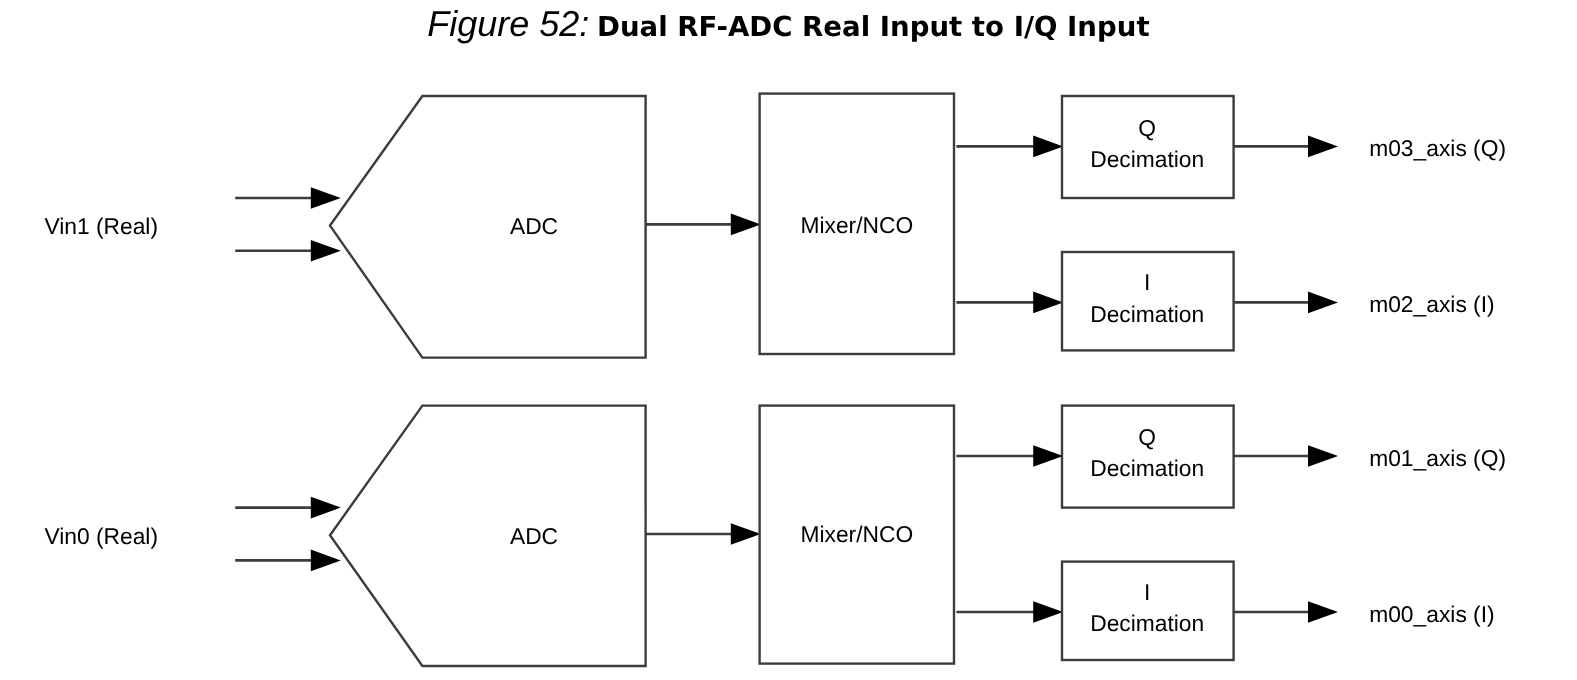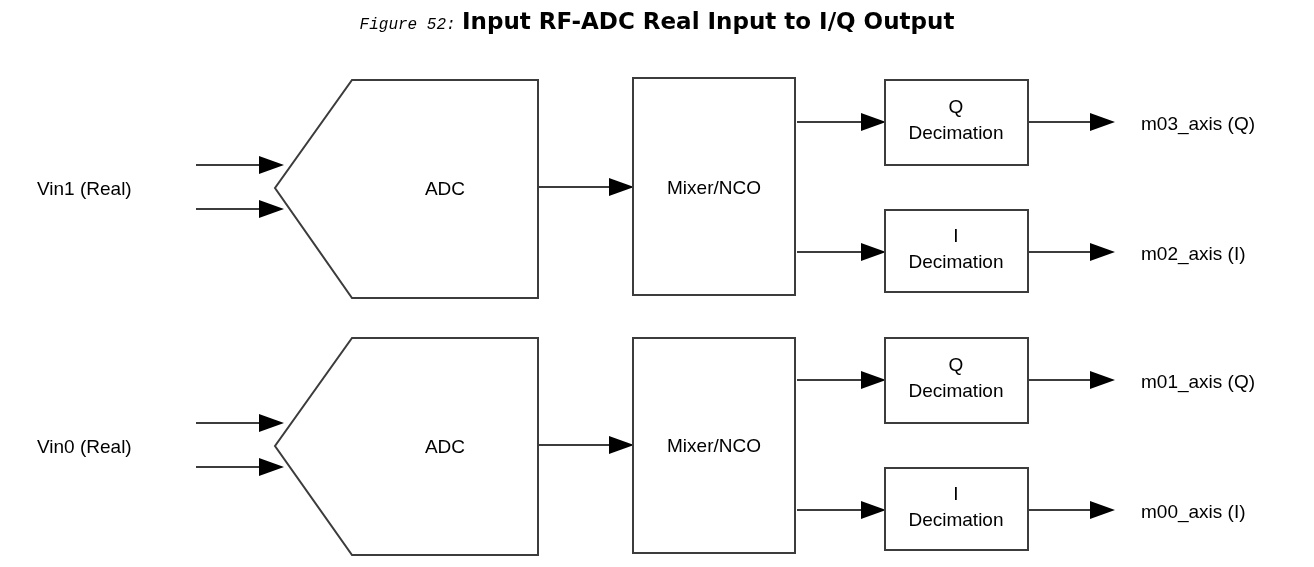--- a/index.html
+++ b/index.html
@@ -23,24 +23,24 @@
     position: absolute;
     left: 0;
     top: 6px;
     width: 1314px;
     text-align: center;
     font-size: 23px;
     line-height: 30px;
     white-space: nowrap;
   }
   .figure-title .title-number {
-    font-family: Liberation Mono, monospace;
+    font-family: Liberation Sans, sans-serif;
     font-style: italic;
     font-weight: normal;
-    font-size: 16px;
+    font-size: 30px;
   }
   .figure-title .title-text {
     font-family: "DejaVu Sans", sans-serif;
     font-weight: bold;
     font-size: 23px;
   }
   svg.diagram {
     position: absolute;
     left: 0;
     top: 0;
@@ -69,21 +69,21 @@
     stroke: none;
   }
 </style>
 </head>
 <body>
 
 <div id="figure-root">
 
   <div class="figure-title">
     <span class="title-number">Figure 52:</span>
-    <span class="title-text">Input RF-ADC Real Input to I/Q Output</span>
+    <span class="title-text">Dual RF-ADC Real Input to I/Q Input</span>
   </div>
 
   <svg class="diagram" viewBox="0 0 1314 567">
 
     <g>
 
       <g>
         <line class="wire" x1="196" y1="165" x2="277" y2="165"></line>
         <polygon class="arrowhead" points="259,156 284,165 259,174"></polygon>
       </g>

